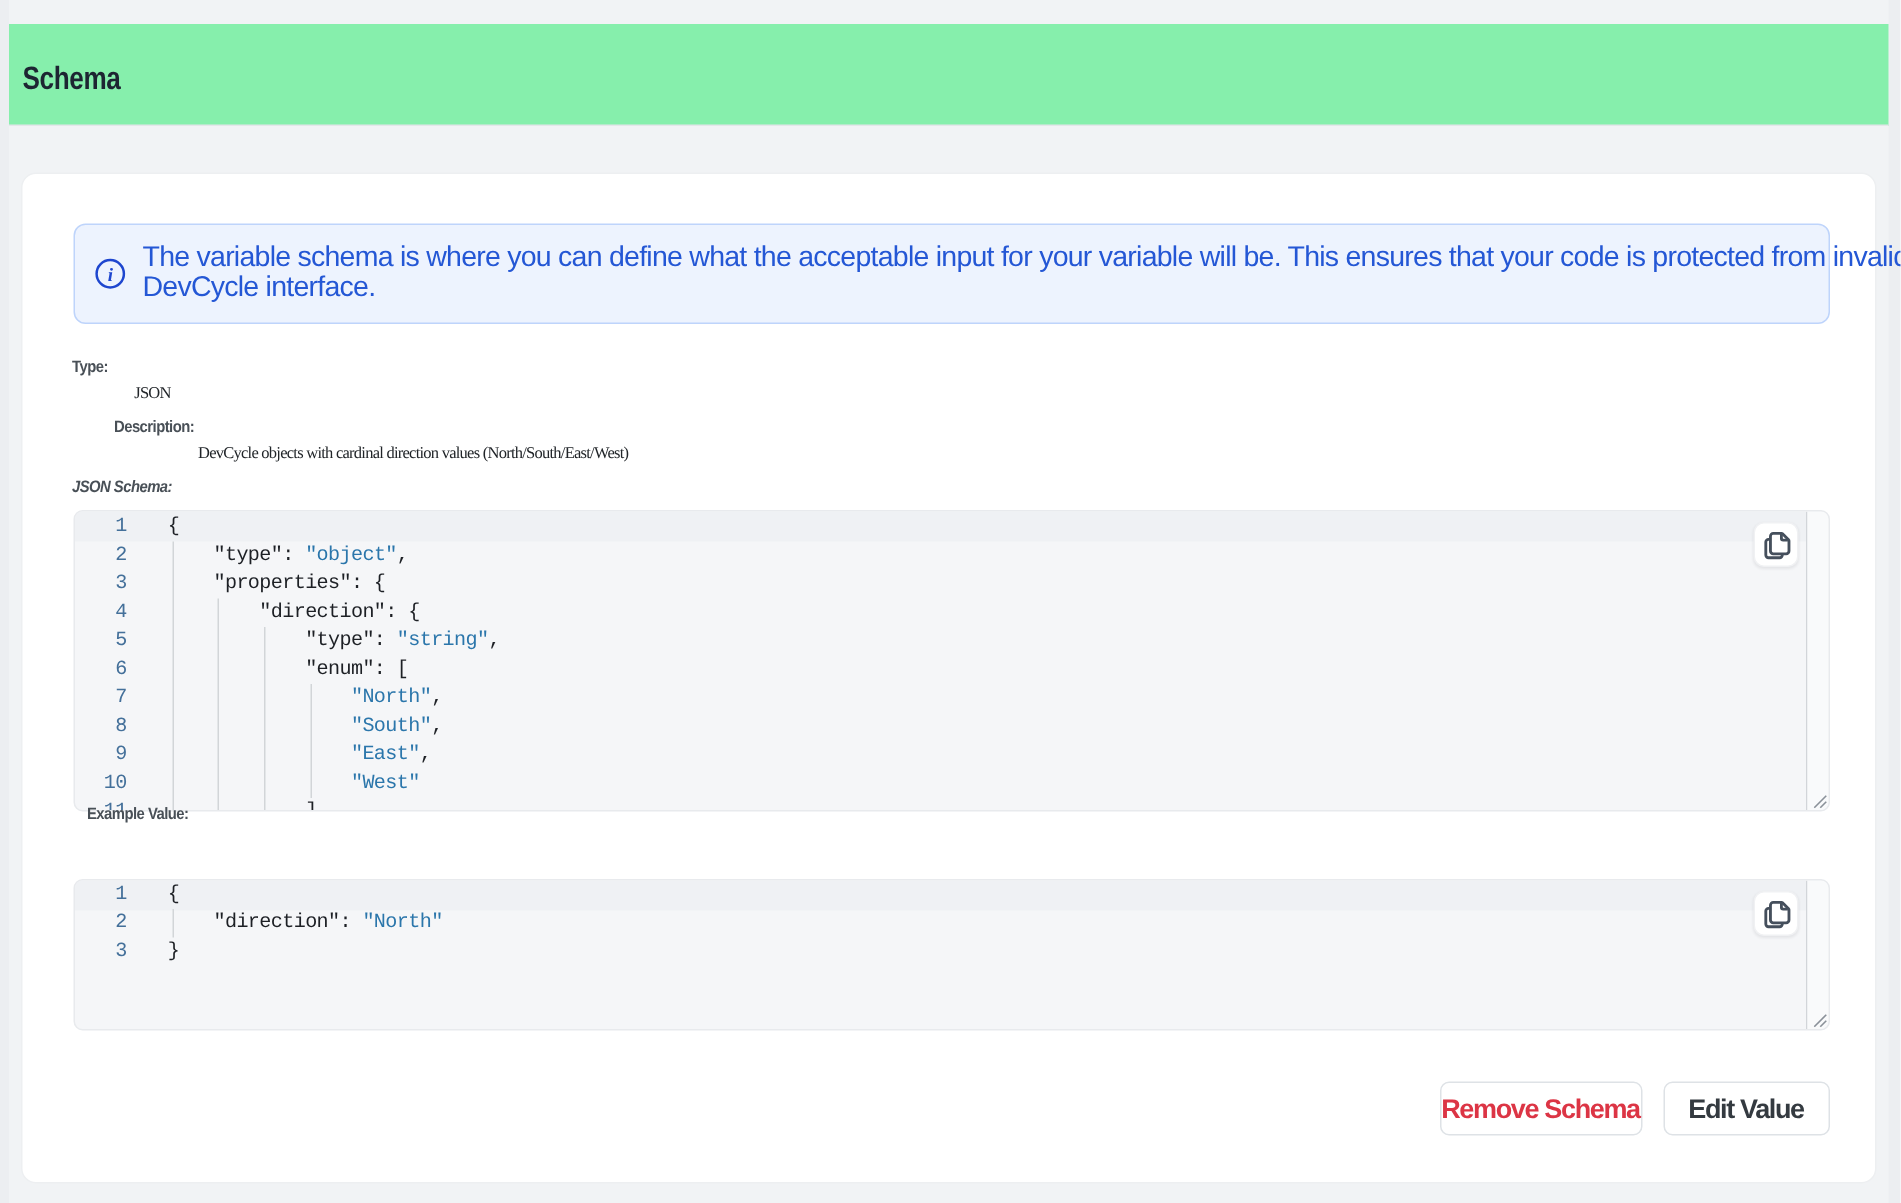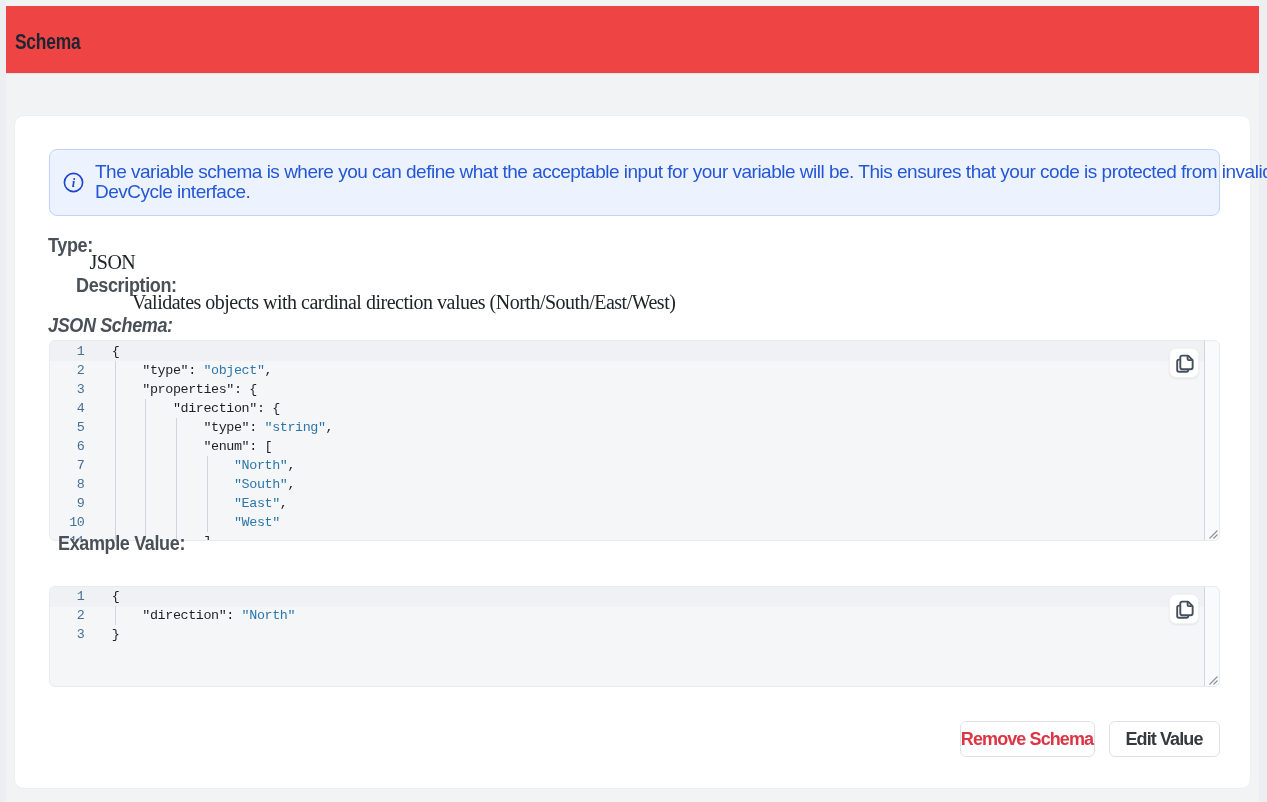--- a/index.html
+++ b/index.html
@@ -1,27 +1,27 @@
 <!DOCTYPE html>
 <html><head>
 <meta charset="utf-8">
 <style>
   * { margin:0; padding:0; box-sizing:border-box; }
   html,body { width:1267px; height:802px; overflow:hidden; }
   body { font-family:"Liberation Sans", sans-serif; background:#eceef1; position:relative; }
   #main { position:absolute; left:6px; top:0; width:1253px; height:802px; background:#f1f3f5; }
-  #hdr { position:absolute; left:0; top:6px; width:1253px; height:68px; background:#ef4444; border-bottom:1px solid #e3e6e9; }
+  #hdr { position:absolute; left:0; top:16px; width:1253px; height:68px; background:#86efac; border-bottom:1px solid #e3e6e9; }
   #hdr .h1 { position:absolute; left:9px; top:24px; font-size:21.5px; font-weight:bold; color:#1d2532; letter-spacing:-0.3px; transform:scaleX(0.81); transform-origin:0 0; }
   #card { position:absolute; left:8px; top:115px; width:1237px; height:674px; background:#ffffff; border-radius:10px; border:1px solid #edeff1; }
 
   .alert { position:absolute; left:34px; top:33px; width:1171px; height:67px; background:#edf3fe; border:1px solid #bed4fb; border-radius:8px; }
   .alert .txt { position:absolute; left:45px; top:12px; font-size:19px; line-height:20px; color:#2457d5; letter-spacing:-0.5px; white-space:nowrap; }
   .alert svg { position:absolute; left:12.6px; top:21.6px; }
 
-  .row { position:absolute; left:33px; font-size:20px; line-height:18px; color:#212529; letter-spacing:-0.5px; }
+  .row { position:absolute; left:33px; font-size:11px; line-height:18px; color:#212529; letter-spacing:-0.5px; }
   .row b { color:#495057; letter-spacing:-0.4px; display:inline-block; transform:scaleX(0.9); transform-origin:0 50%; }
   .row .val { position:absolute; top:17px; letter-spacing:-0.5px; white-space:nowrap;font-family:Liberation Serif, serif; }
 
   .editor { position:absolute; left:34px; width:1171px; background:#f5f6f8; border:1px solid #e8eaed; border-radius:6px; overflow:hidden; }
   .activeline { position:absolute; left:0; top:-1px; width:1155px; height:21px; background:#eff1f4; }
   .gutter { position:absolute; left:0; top:1.5px; width:34.5px; text-align:right; font-family:"Liberation Mono", monospace; font-size:13.4px; letter-spacing:-0.4px; line-height:19px; color:#44709a; }
   .code { position:absolute; left:61.8px; top:1.5px; font-family:"Liberation Mono", monospace; font-size:13.4px; letter-spacing:-0.4px; line-height:19px; color:#1d2025; white-space:pre; }
   .code .s { color:#2b76ab; }
   .guide { position:absolute; width:1px; background:#d2d5d8; }
   .track { position:absolute; right:0; top:0; bottom:0; width:15px; background:#f9fafb; border-left:1px solid #d2d5d9; border-radius:0 5px 5px 0; }
@@ -41,21 +41,21 @@
 
     <div class="alert">
       <svg width="21" height="21" viewBox="0 0 21 21">
         <circle cx="10.5" cy="10.5" r="9.1" fill="none" stroke="#1e46cf" stroke-width="1.65"></circle>
         <text x="10.6" y="15.1" text-anchor="middle" font-family="Liberation Serif" font-style="italic" font-weight="bold" font-size="12.6px" fill="#1e46cf">i</text>
       </svg>
       <div class="txt">The variable schema is where you can define what the acceptable input for your variable will be. This ensures that your code is protected from invalid or unexpected inputs via the<br>DevCycle interface.</div>
     </div>
 
     <div class="row" style="top:120px;"><b>Type:</b><span class="val" style="left:41.5px;">JSON</span></div>
-    <div class="row" style="top:160px;padding-left:28px;"><b>Description:</b><span class="val" style="left:84px;">Validates objects with cardinal direction values (North/South/East/West)</span></div>
+    <div class="row" style="top:160px;padding-left:28px;"><b>Description:</b><span class="val" style="left:84px;">DevCycle objects with cardinal direction values (North/South/East/West)</span></div>
     <div class="row" style="top:200px;font-style:italic;"><b>JSON Schema:</b></div>
 
     <div class="editor" style="top:223.5px; height:201px;">
       <div class="activeline"></div>
       <div class="guide" style="left:64.8px; top:20.5px; height:181px;"></div>
       <div class="guide" style="left:95.4px; top:58.5px; height:143px;"></div>
       <div class="guide" style="left:126px; top:77.5px; height:124px;"></div>
       <div class="guide" style="left:156.6px; top:115.5px; height:76px;"></div>
       <div class="gutter">1<br>2<br>3<br>4<br>5<br>6<br>7<br>8<br>9<br>10<br>11</div>
       <div class="code">{

